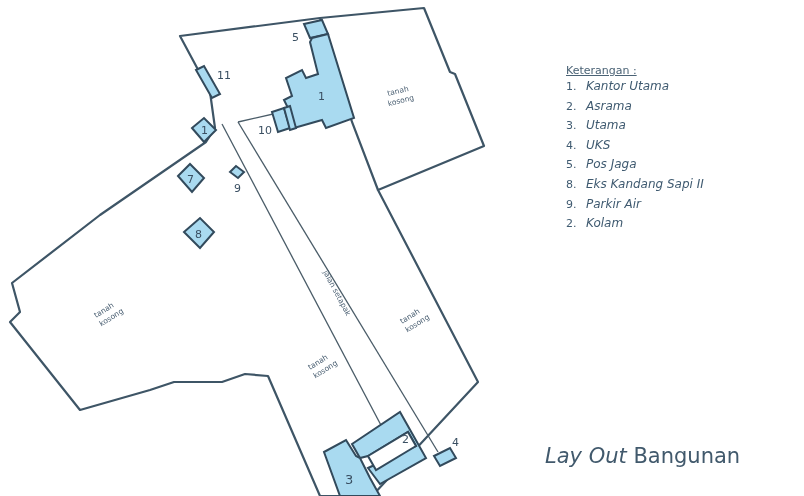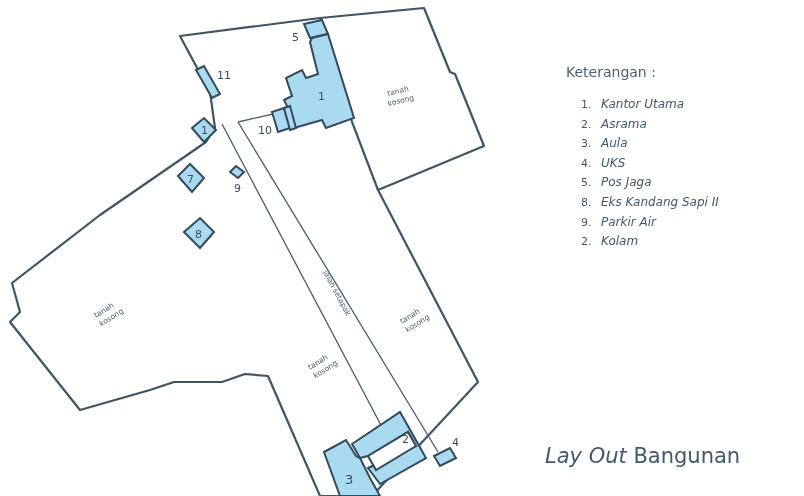--- a/index.html
+++ b/index.html
@@ -6,22 +6,22 @@
     body { width: 804px; height: 496px; position: relative; overflow: hidden; font-family: "DejaVu Sans", sans-serif; }
     #map { position: absolute; left: 0; top: 0; width: 804px; height: 496px; }
     .boundary { fill: #ffffff; stroke: #3e5566; stroke-width: 2.2; stroke-linejoin: round; }
     .path-line { fill: none; stroke: #4a5c68; stroke-width: 1.3; }
     .bldg { fill: #a9daf0; stroke: #324a5c; stroke-width: 2; stroke-linejoin: miter; }
     .hole { fill: #ffffff; stroke: #324a5c; stroke-width: 2; }
     .num { font-family: "DejaVu Sans", sans-serif; fill: #3a4f62; font-size: 11px; }
     .numbig { font-family: "DejaVu Sans", sans-serif; fill: #3a4f62; font-size: 13px; }
     .land { font-family: "DejaVu Sans", sans-serif; fill: #4a5f72; font-size: 7.5px; }
     .legend { position: absolute; left: 566px; top: 64px; color: #455e72; }
-    .legend-title { font-family: "DejaVu Sans", sans-serif; font-size: 14px; color: #4a6275; }
-    .legend-list { list-style: none; margin: 15px; padding: 0; }
+    .legend-title { font-family: "DejaVu Sans", sans-serif; font-size: 11px; color: #4a6275; text-decoration: underline; }
+    .legend-list { list-style: none; margin: 0; padding: 0; }
     .legend-item { font-family: "DejaVu Sans", sans-serif; font-style: italic; font-size: 12px; line-height: 18.6px; color: #3f5a70; white-space: nowrap; }
     .legend-num { display: inline-block; min-width: 20px; font-style: normal; font-size: 11px; }
     .title { position: absolute; left: 545px; top: 444px; font-family: "DejaVu Sans", sans-serif; font-size: 21px; color: #41596c; white-space: nowrap; }
     .title .it { font-style: italic; text-align: right; }
   </style>
 </head>
 <body>
 
 <svg id="map" viewBox="0 0 804 496" xmlns="http://www.w3.org/2000/svg">
 
@@ -89,21 +89,21 @@
   <g transform="translate(323,272) rotate(62)">
     <text class="land" x="0" y="0">jalan setapak</text>
   </g>
 </svg>
 
 <div class="legend">
   <div class="legend-title">Keterangan  :</div>
   <ul class="legend-list">
     <li class="legend-item"><span class="legend-num">1.</span><span>Kantor Utama</span></li>
     <li class="legend-item"><span class="legend-num">2.</span><span>Asrama</span></li>
-    <li class="legend-item"><span class="legend-num">3.</span><span>Aula</span></li>
+    <li class="legend-item"><span class="legend-num">3.</span><span>Utama</span></li>
     <li class="legend-item"><span class="legend-num">4.</span><span>UKS</span></li>
     <li class="legend-item"><span class="legend-num">5.</span><span>Pos Jaga</span></li>
     <li class="legend-item"><span class="legend-num">8.</span><span>Eks Kandang Sapi II</span></li>
     <li class="legend-item"><span class="legend-num">9.</span><span>Parkir Air</span></li>
     <li class="legend-item"><span class="legend-num">2.</span><span>Kolam</span></li>
   </ul>
 </div>
 
 <div class="title">
   <span class="it">Lay Out</span>

